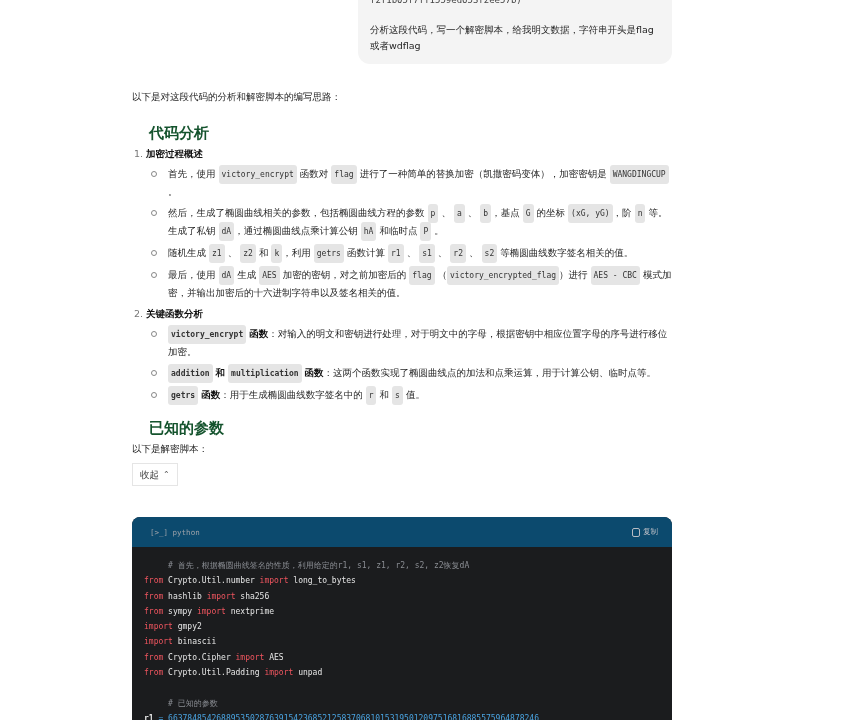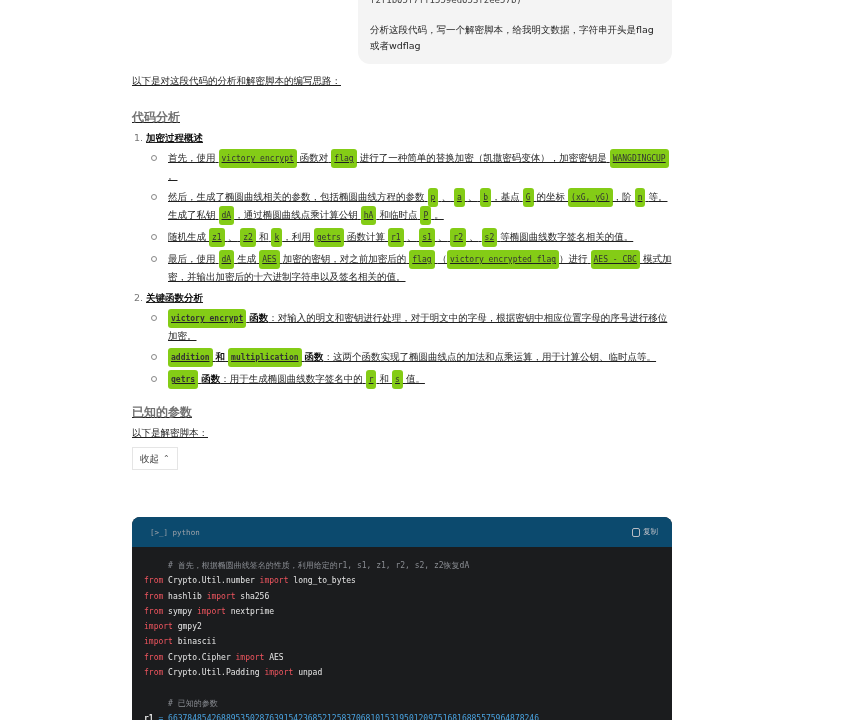--- a/index.html
+++ b/index.html
@@ -7,35 +7,35 @@
   body { font-family: "DejaVu Sans", "Liberation Sans", sans-serif; color: #1f1f1f; position: relative; }
 
   .user-bubble {
     position: absolute; left: 358px; top: -14px; width: 314px;
     background: #f4f4f4; border-radius: 0 0 12px 12px;
     padding: 6px 12px 10px 12px; font-size: 9.5px; line-height: 16px; color: #262626;
   }
   .user-bubble .cut { color: #444; font-family: "DejaVu Sans Mono", monospace; font-size: 9px; height: 16px; overflow: hidden; }
   .user-bubble .q { margin-top: 14px; }
 
-  .answer { position: absolute; left: 132px; top: 72px; width: 540px; font-size: 9.5px; line-height: 17px; text-decoration: underline; }
+  .answer { position: absolute; left: 132px; top: 88px; width: 540px; font-size: 9.5px; line-height: 17px; }
   .intro { color: #262626; }
-  h3 { font-size: 12px; font-weight: bold; margin-top: 18px; line-height: 20px; color: #737373; }
+  h3 { font-size: 15px; font-weight: bold; margin-top: 18px; line-height: 20px; color: #14532d; margin-left: 17px; }
   ol.main { list-style: none; margin-top: 2px; }
   ol.main > li { position: relative; padding-left: 14px; margin-top: 2px; }
   ol.main > li > .num { position: absolute; left: 2px; top: 0; color: #777; }
   ol.main > li > .title { font-weight: bold; color: #111; }
   ul.sub { list-style: none; margin-top: 3px; }
   ul.sub > li { position: relative; padding-left: 22px; margin-bottom: 4px; color: #262626; }
   ul.sub > li::before {
     content: ""; position: absolute; left: 5px; top: 6px; width: 4px; height: 4px;
     border: 1px solid #888; border-radius: 50%;
   }
   code.ic {
-    font-family: "DejaVu Sans Mono", monospace; font-size: 8px; background: #84cc16;
+    font-family: "DejaVu Sans Mono", monospace; font-size: 8px; background: #e5e5e5;
     border-radius: 3px; padding: 5px 3px; color: #333;
   }
   code.ic.b { font-weight: bold; }
   b { color: #111; }
 
   .collapse-btn {
     display: inline-flex; align-items: center; gap: 4px; margin-top: 6px;
     border: 1px solid #e5e5e5; border-radius: 0; padding: 2px 7px; font-size: 9.5px; color: #333; background: #fff;
   }
   .collapse-btn .chev { font-size: 8px; color: #555; }

